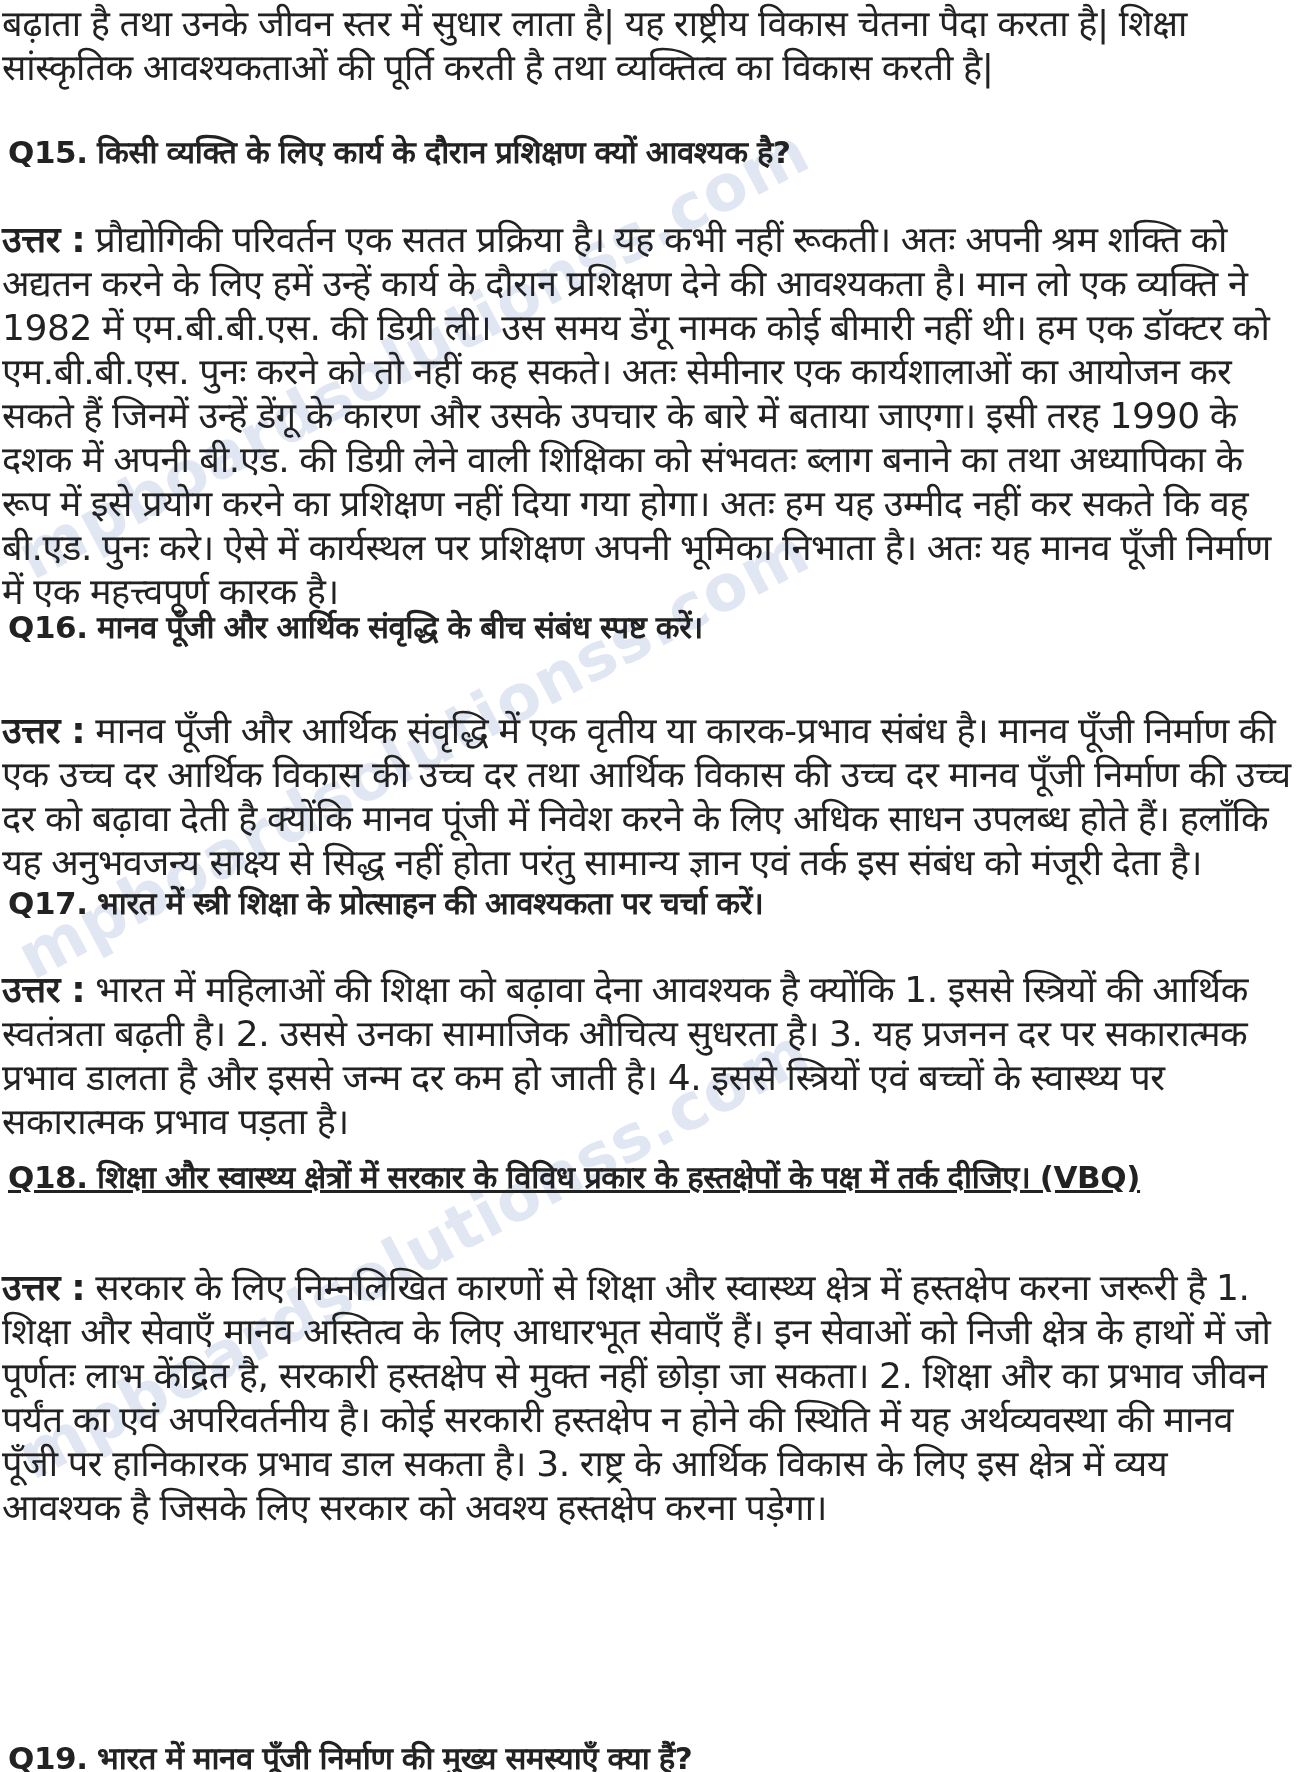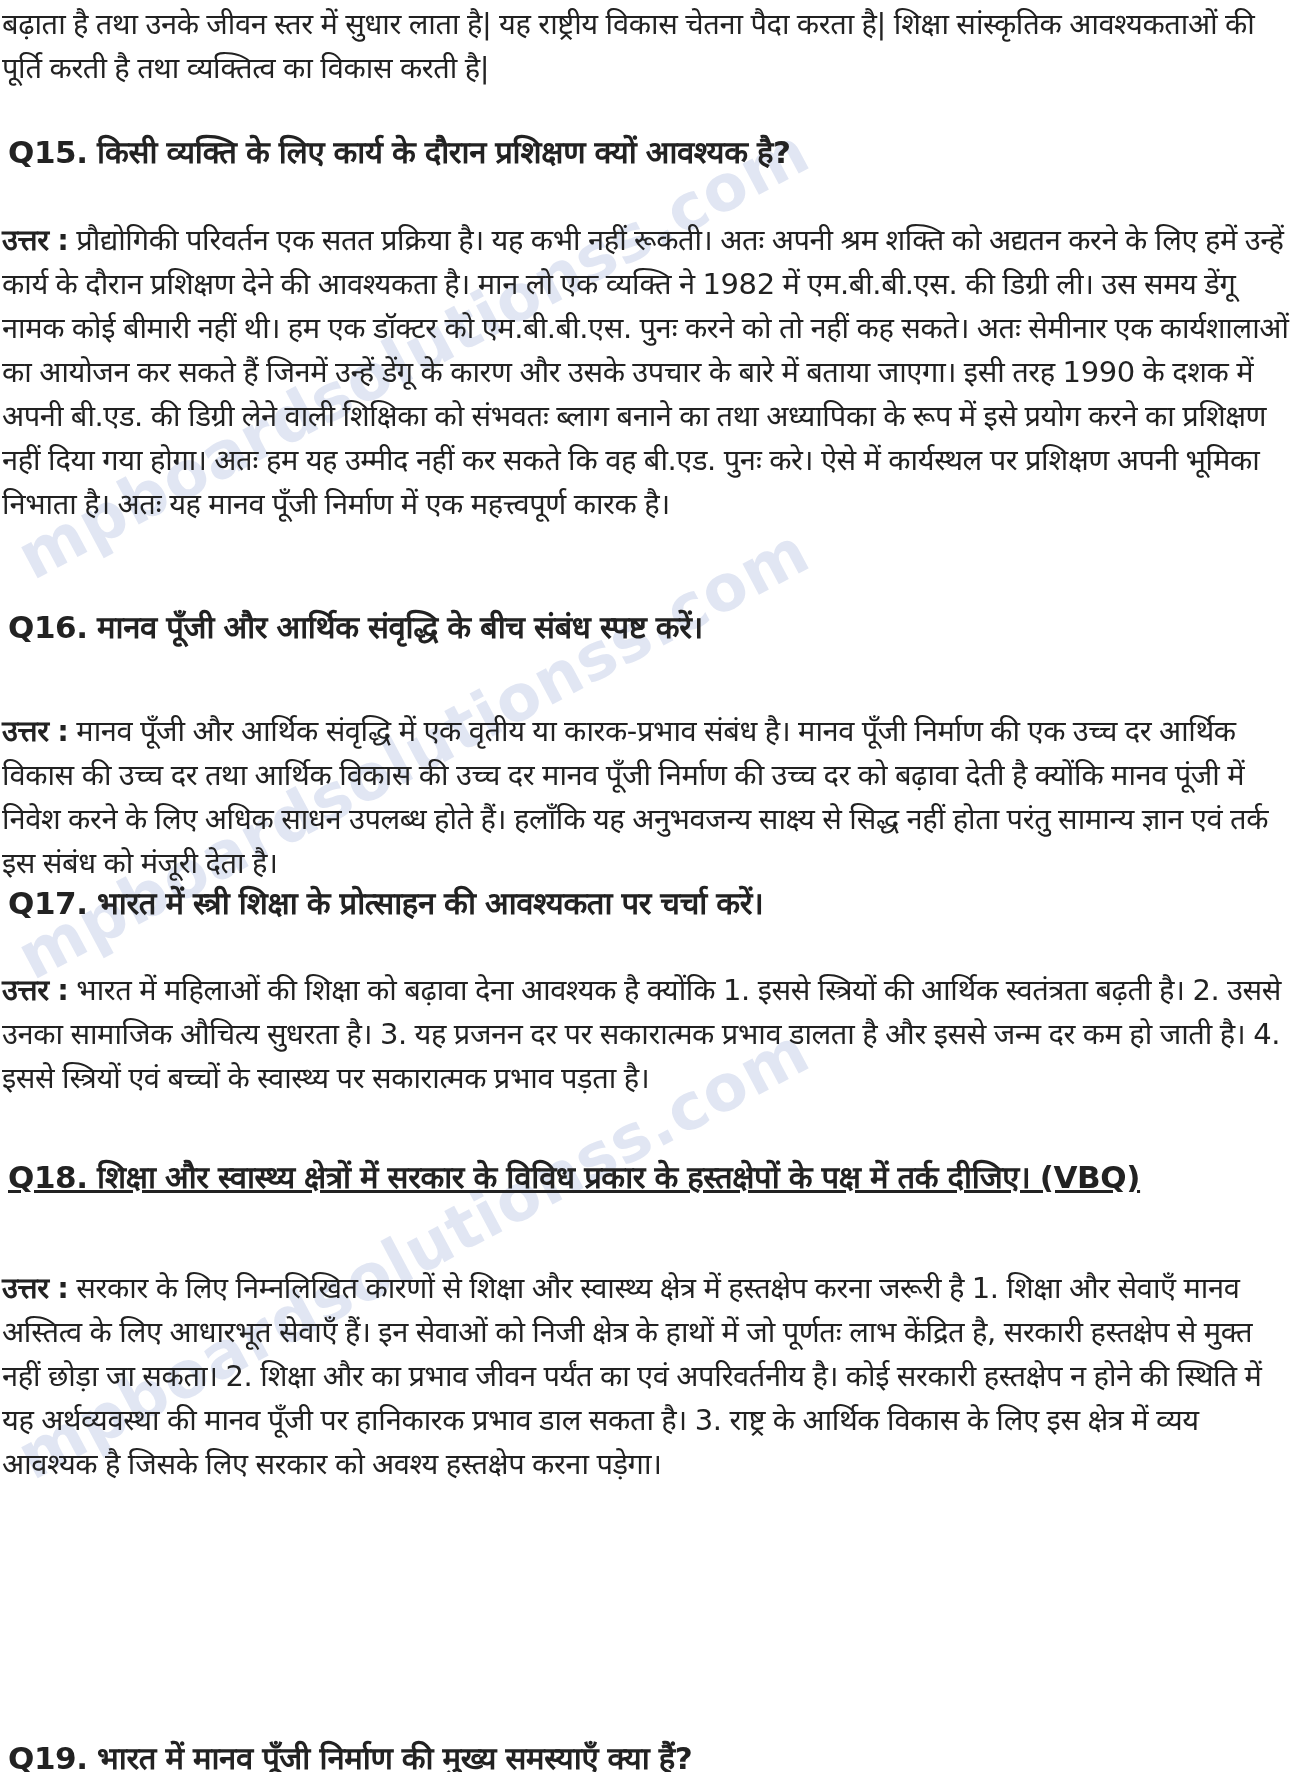--- a/index.html
+++ b/index.html
@@ -17,21 +17,21 @@
     }
     .page {
       position: absolute;
       left: 0;
       top: 0;
       width: 1298px;
       padding: 0;
       box-sizing: border-box;
     }
     .para {
-      font-size: 29px;
+      font-size: 36px;
       line-height: 44px;
       margin: 0 6px 0 2px;
       letter-spacing: -0.4px;
       word-spacing: -1px;
     }
     .question {
       font-size: 31px;
       line-height: 44px;
       font-weight: bold;
       margin: 0 6px 0 8px;

